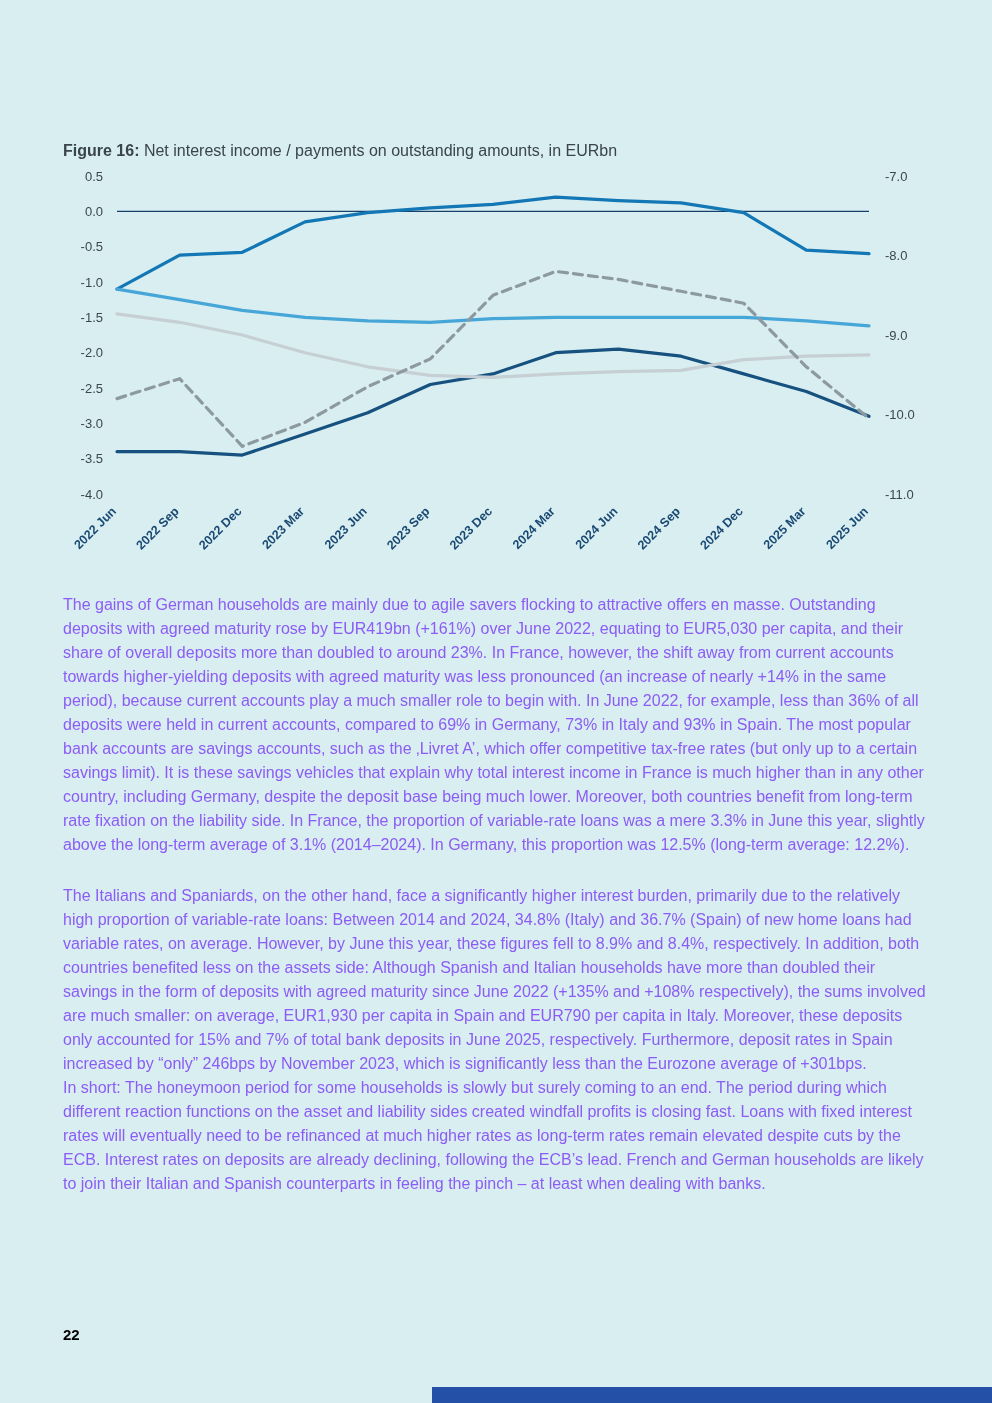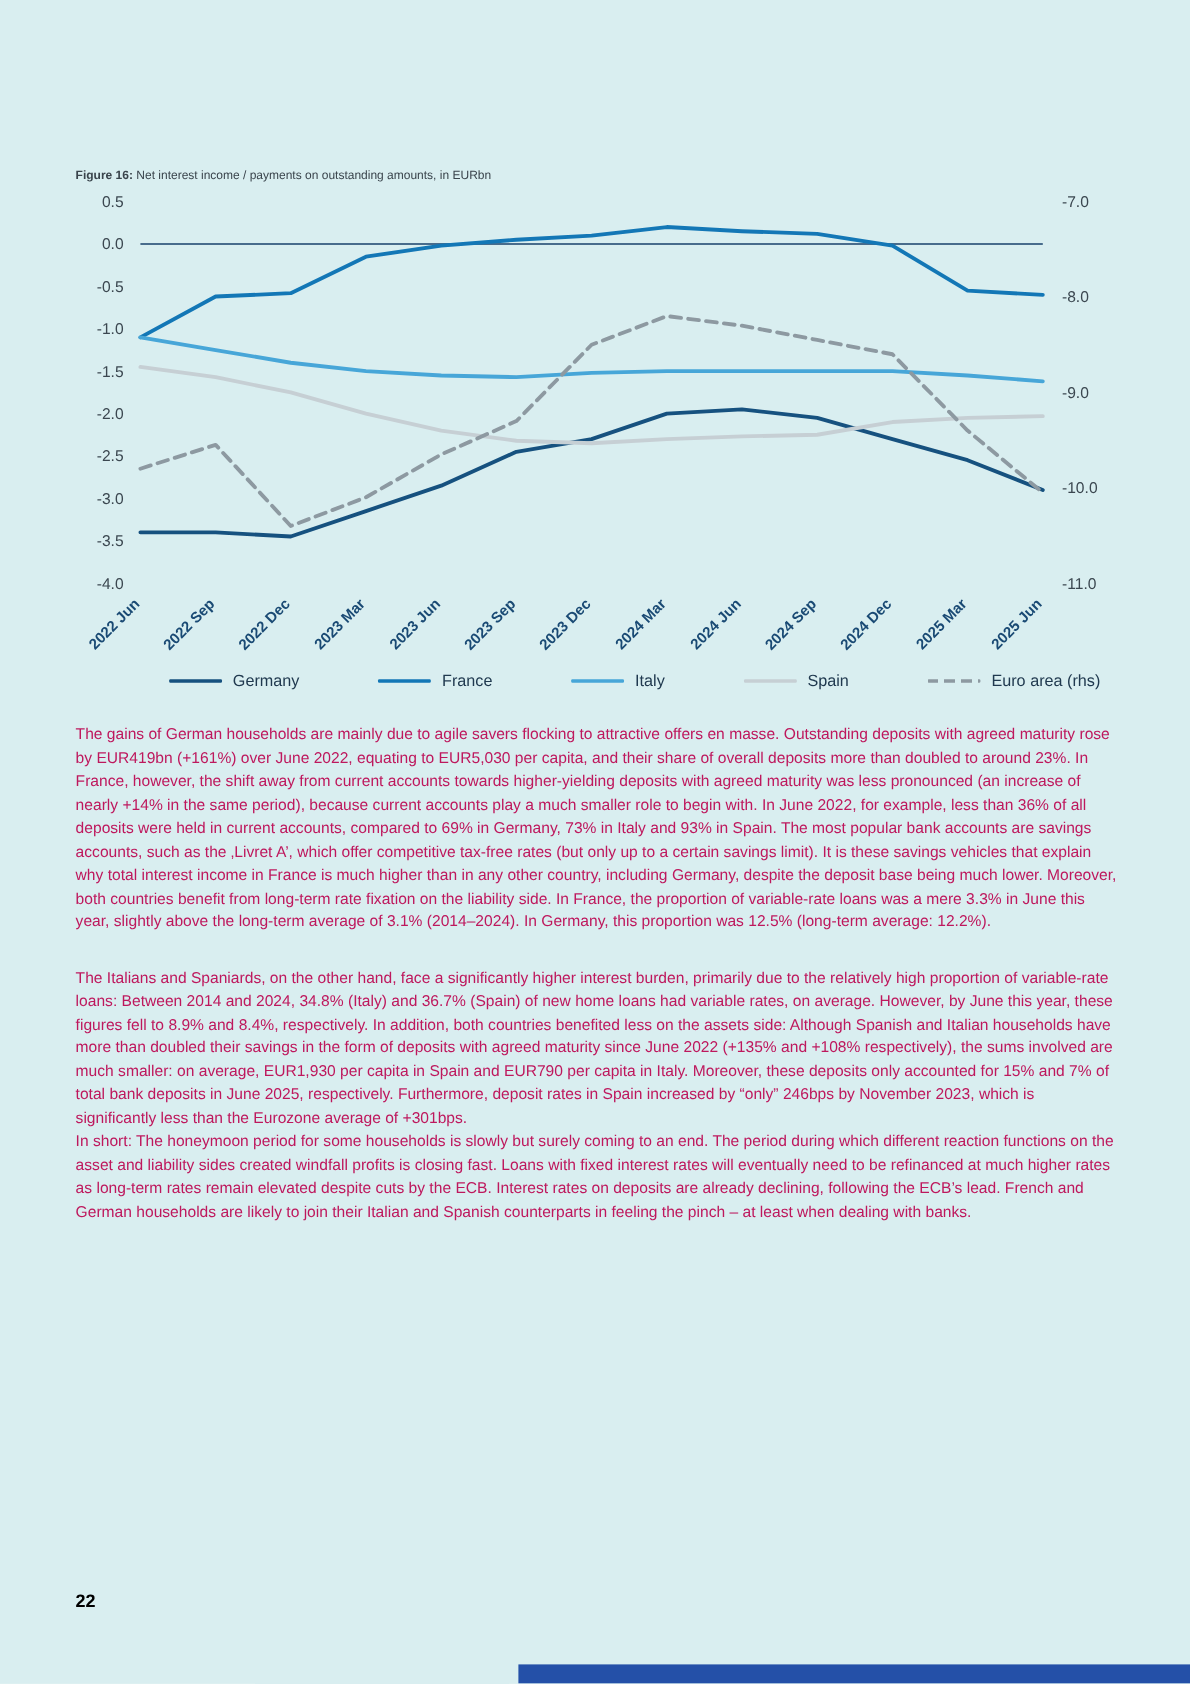--- a/index.html
+++ b/index.html
@@ -17,21 +17,21 @@
     overflow: hidden;
   }
   .content {
     position: absolute;
     left: 63px;
     top: 0;
     width: 868px;
   }
   .figure-caption {
     margin: 140px 0 0 0;
-    font-size: 10px;
+    font-size: 16px;
     color: #3a444c;
     line-height: 1.4;
   }
   .figure-caption b { font-weight: bold; }
   .chart-wrap { }
   svg { display: block; }
   .tick  { font-size: 13px; fill: #3b4750; font-family: "Liberation Sans", sans-serif; }
   .xtick { font-size: 12.5px; fill: #1a4a74; font-weight: bold; font-family: "Liberation Sans", sans-serif; }
   .legend {
     display: flex;
@@ -43,22 +43,22 @@
   .legend-item { display: flex; align-items: center; font-size: 13.5px; color: #20394f; }
   .swatch { display: inline-block; width: 44px; height: 3px; margin-right: 9px; border-radius: 1px; }
   .notes {
     margin: 16px 0 0 0;
     font-size: 12.5px;
     color: #46525c;
     line-height: 1.5;
   }
   .body-text {
     margin: 27px 0 0 0;
-    font-size: 13px;
-    color: #be185d;
+    font-size: 16px;
+    color: #8b5cf6;
     line-height: 1.5;
   }
   .page-number {
     position: absolute;
     left: 63px;
     bottom: 60px;
     font-size: 15px;
     font-weight: bold;
     color: #000000;
   }
@@ -109,42 +109,20 @@
           <text x="618" y="350" text-anchor="end" class="xtick" transform="rotate(-45 618 350)">2024 Sep</text>
           <text x="680.6666666666666" y="350" text-anchor="end" class="xtick" transform="rotate(-45 680.6666666666666 350)">2024 Dec</text>
           <text x="743.3333333333334" y="350" text-anchor="end" class="xtick" transform="rotate(-45 743.3333333333334 350)">2025 Mar</text>
           <text x="806" y="350" text-anchor="end" class="xtick" transform="rotate(-45 806 350)">2025 Jun</text>
           <polyline points="54.0,289.6 116.7,289.6 179.3,293.1 242.0,271.9 304.7,250.7 367.3,222.5 430.0,211.9 492.7,190.7 555.3,187.1 618.0,194.2 680.7,211.9 743.3,229.5 806.0,254.3" fill="none" stroke="#16517f" stroke-width="3.2" stroke-linejoin="round" stroke-linecap="round"></polyline>
           <polyline points="54.0,127.1 116.7,93.1 179.3,90.3 242.0,59.9 304.7,50.7 367.3,45.8 430.0,42.3 492.7,35.2 555.3,38.7 618.0,40.9 680.7,50.7 743.3,88.2 806.0,91.7" fill="none" stroke="#1377b6" stroke-width="3.2" stroke-linejoin="round" stroke-linecap="round"></polyline>
           <polyline points="54.0,127.1 116.7,137.7 179.3,148.3 242.0,155.3 304.7,158.9 367.3,160.3 430.0,156.7 492.7,155.3 555.3,155.3 618.0,155.3 680.7,155.3 743.3,158.9 806.0,163.8" fill="none" stroke="#47a6d8" stroke-width="3.2" stroke-linejoin="round" stroke-linecap="round"></polyline>
           <polyline points="54.0,151.8 116.7,160.3 179.3,173.0 242.0,190.7 304.7,204.8 367.3,213.3 430.0,215.4 492.7,211.9 555.3,209.7 618.0,208.3 680.7,197.7 743.3,194.2 806.0,192.8" fill="none" stroke="#c6cfd4" stroke-width="3.2" stroke-linejoin="round" stroke-linecap="round"></polyline>
           <polyline points="54.0,236.6 116.7,216.7 179.3,284.3 242.0,260.4 304.7,224.7 367.3,196.9 430.0,133.3 492.7,109.4 555.3,117.4 618.0,129.3 680.7,141.2 743.3,204.8 806.0,256.5" fill="none" stroke="#8d99a1" stroke-width="3.2" stroke-linejoin="round" stroke-linecap="round" stroke-dasharray="9 6"></polyline>
         </svg>
-      <div class="legend">
-          <div class="legend-item">
-            <span class="swatch" style="background: rgb(22, 81, 127);"></span>
-            <span class="legend-label">Germany</span>
-          </div>
-          <div class="legend-item">
-            <span class="swatch" style="background: rgb(19, 119, 182);"></span>
-            <span class="legend-label">France</span>
-          </div>
-          <div class="legend-item">
-            <span class="swatch" style="background: rgb(71, 166, 216);"></span>
-            <span class="legend-label">Italy</span>
-          </div>
-          <div class="legend-item">
-            <span class="swatch" style="background: rgb(198, 207, 212);"></span>
-            <span class="legend-label">Spain</span>
-          </div>
-          <div class="legend-item">
-            <span class="swatch" style="background-image: repeating-linear-gradient(90deg, rgb(141, 153, 161) 0px, rgb(141, 153, 161) 9px, transparent 9px, transparent 14px); height: 3.5px;"></span>
-            <span class="legend-label">Euro area (rhs)</span>
-          </div>
-        </div>
     </div>
 
 
     <p class="body-text">The gains of German households are mainly due to agile savers flocking to attractive offers en masse. Outstanding deposits with agreed maturity rose by EUR419bn (+161%) over June 2022, equating to EUR5,030 per capita, and their share of overall deposits more than doubled to around 23%. In France, however, the shift away from current accounts towards higher-yielding deposits with agreed maturity was less pronounced (an increase of nearly +14% in the same period), because current accounts play a much smaller role to begin with. In June 2022, for example, less than 36% of all deposits were held in current accounts, compared to 69% in Germany, 73% in Italy and 93% in Spain. The most popular bank accounts are savings accounts, such as the ‚Livret A’, which offer competitive tax-free rates (but only up to a certain savings limit). It is these savings vehicles that explain why total interest income in France is much higher than in any other country, including Germany, despite the deposit base being much lower. Moreover, both countries benefit from long-term rate fixation on the liability side. In France, the proportion of variable-rate loans was a mere 3.3% in June this year, slightly above the long-term average of 3.1% (2014–2024). In Germany, this proportion was 12.5% (long-term average: 12.2%).</p>
 
     <p class="body-text"><span>The Italians and Spaniards, on the other hand, face a significantly higher interest burden, primarily due to the relatively high proportion of variable-rate loans: Between 2014 and 2024, 34.8% (Italy) and 36.7% (Spain) of new home loans had variable rates, on average. However, by June this year, these figures fell to 8.9% and 8.4%, respectively. In addition, both countries benefited less on the assets side: Although Spanish and Italian households have more than doubled their savings in the form of deposits with agreed maturity since June 2022 (+135% and +108% respectively), the sums involved are much smaller: on average, EUR1,930 per capita in Spain and EUR790 per capita in Italy. Moreover, these deposits only accounted for 15% and 7% of total bank deposits in June 2025, respectively. Furthermore, deposit rates in Spain increased by “only” 246bps by November 2023, which is significantly less than the Eurozone average of +301bps.</span><br><span>In short: The honeymoon period for some households is slowly but surely coming to an end. The period during which different reaction functions on the asset and liability sides created windfall profits is closing fast. Loans with fixed interest rates will eventually need to be refinanced at much higher rates as long-term rates remain elevated despite cuts by the ECB. Interest rates on deposits are already declining, following the ECB’s lead. French and German households are likely to join their Italian and Spanish counterparts in feeling the pinch – at least when dealing with banks.</span></p>
 
   </div>
 
   <div class="page-number">22</div>

